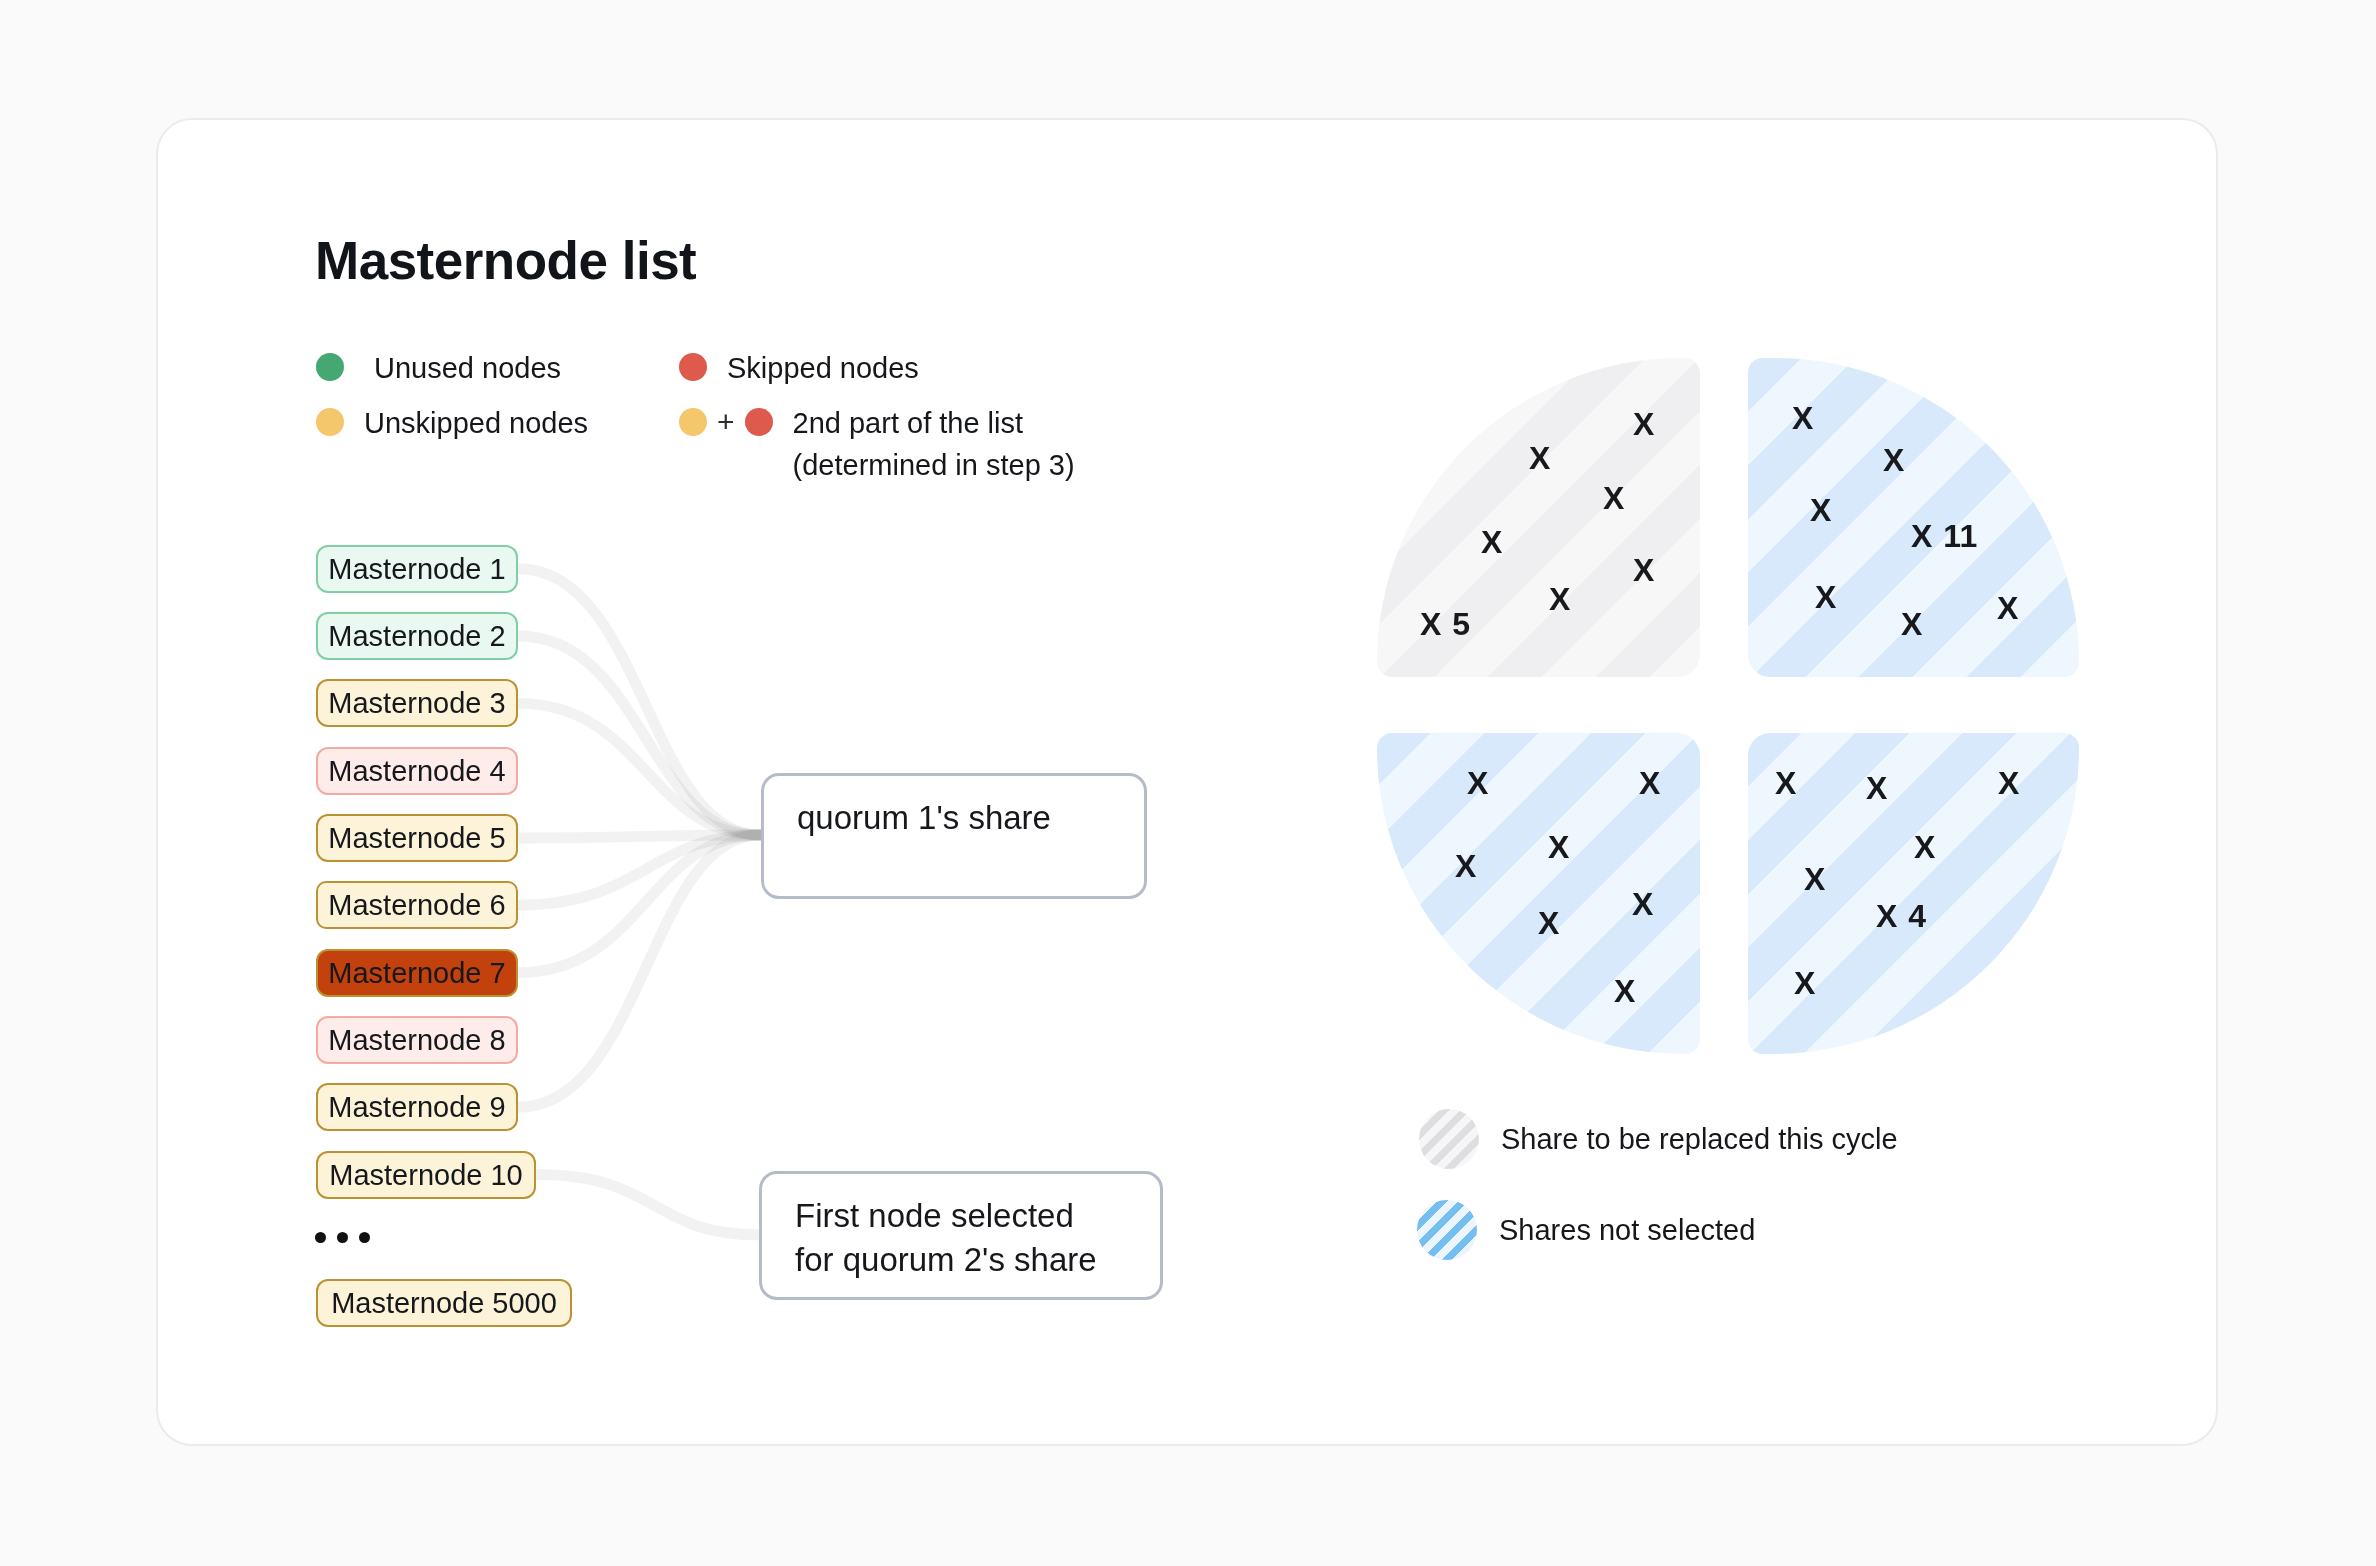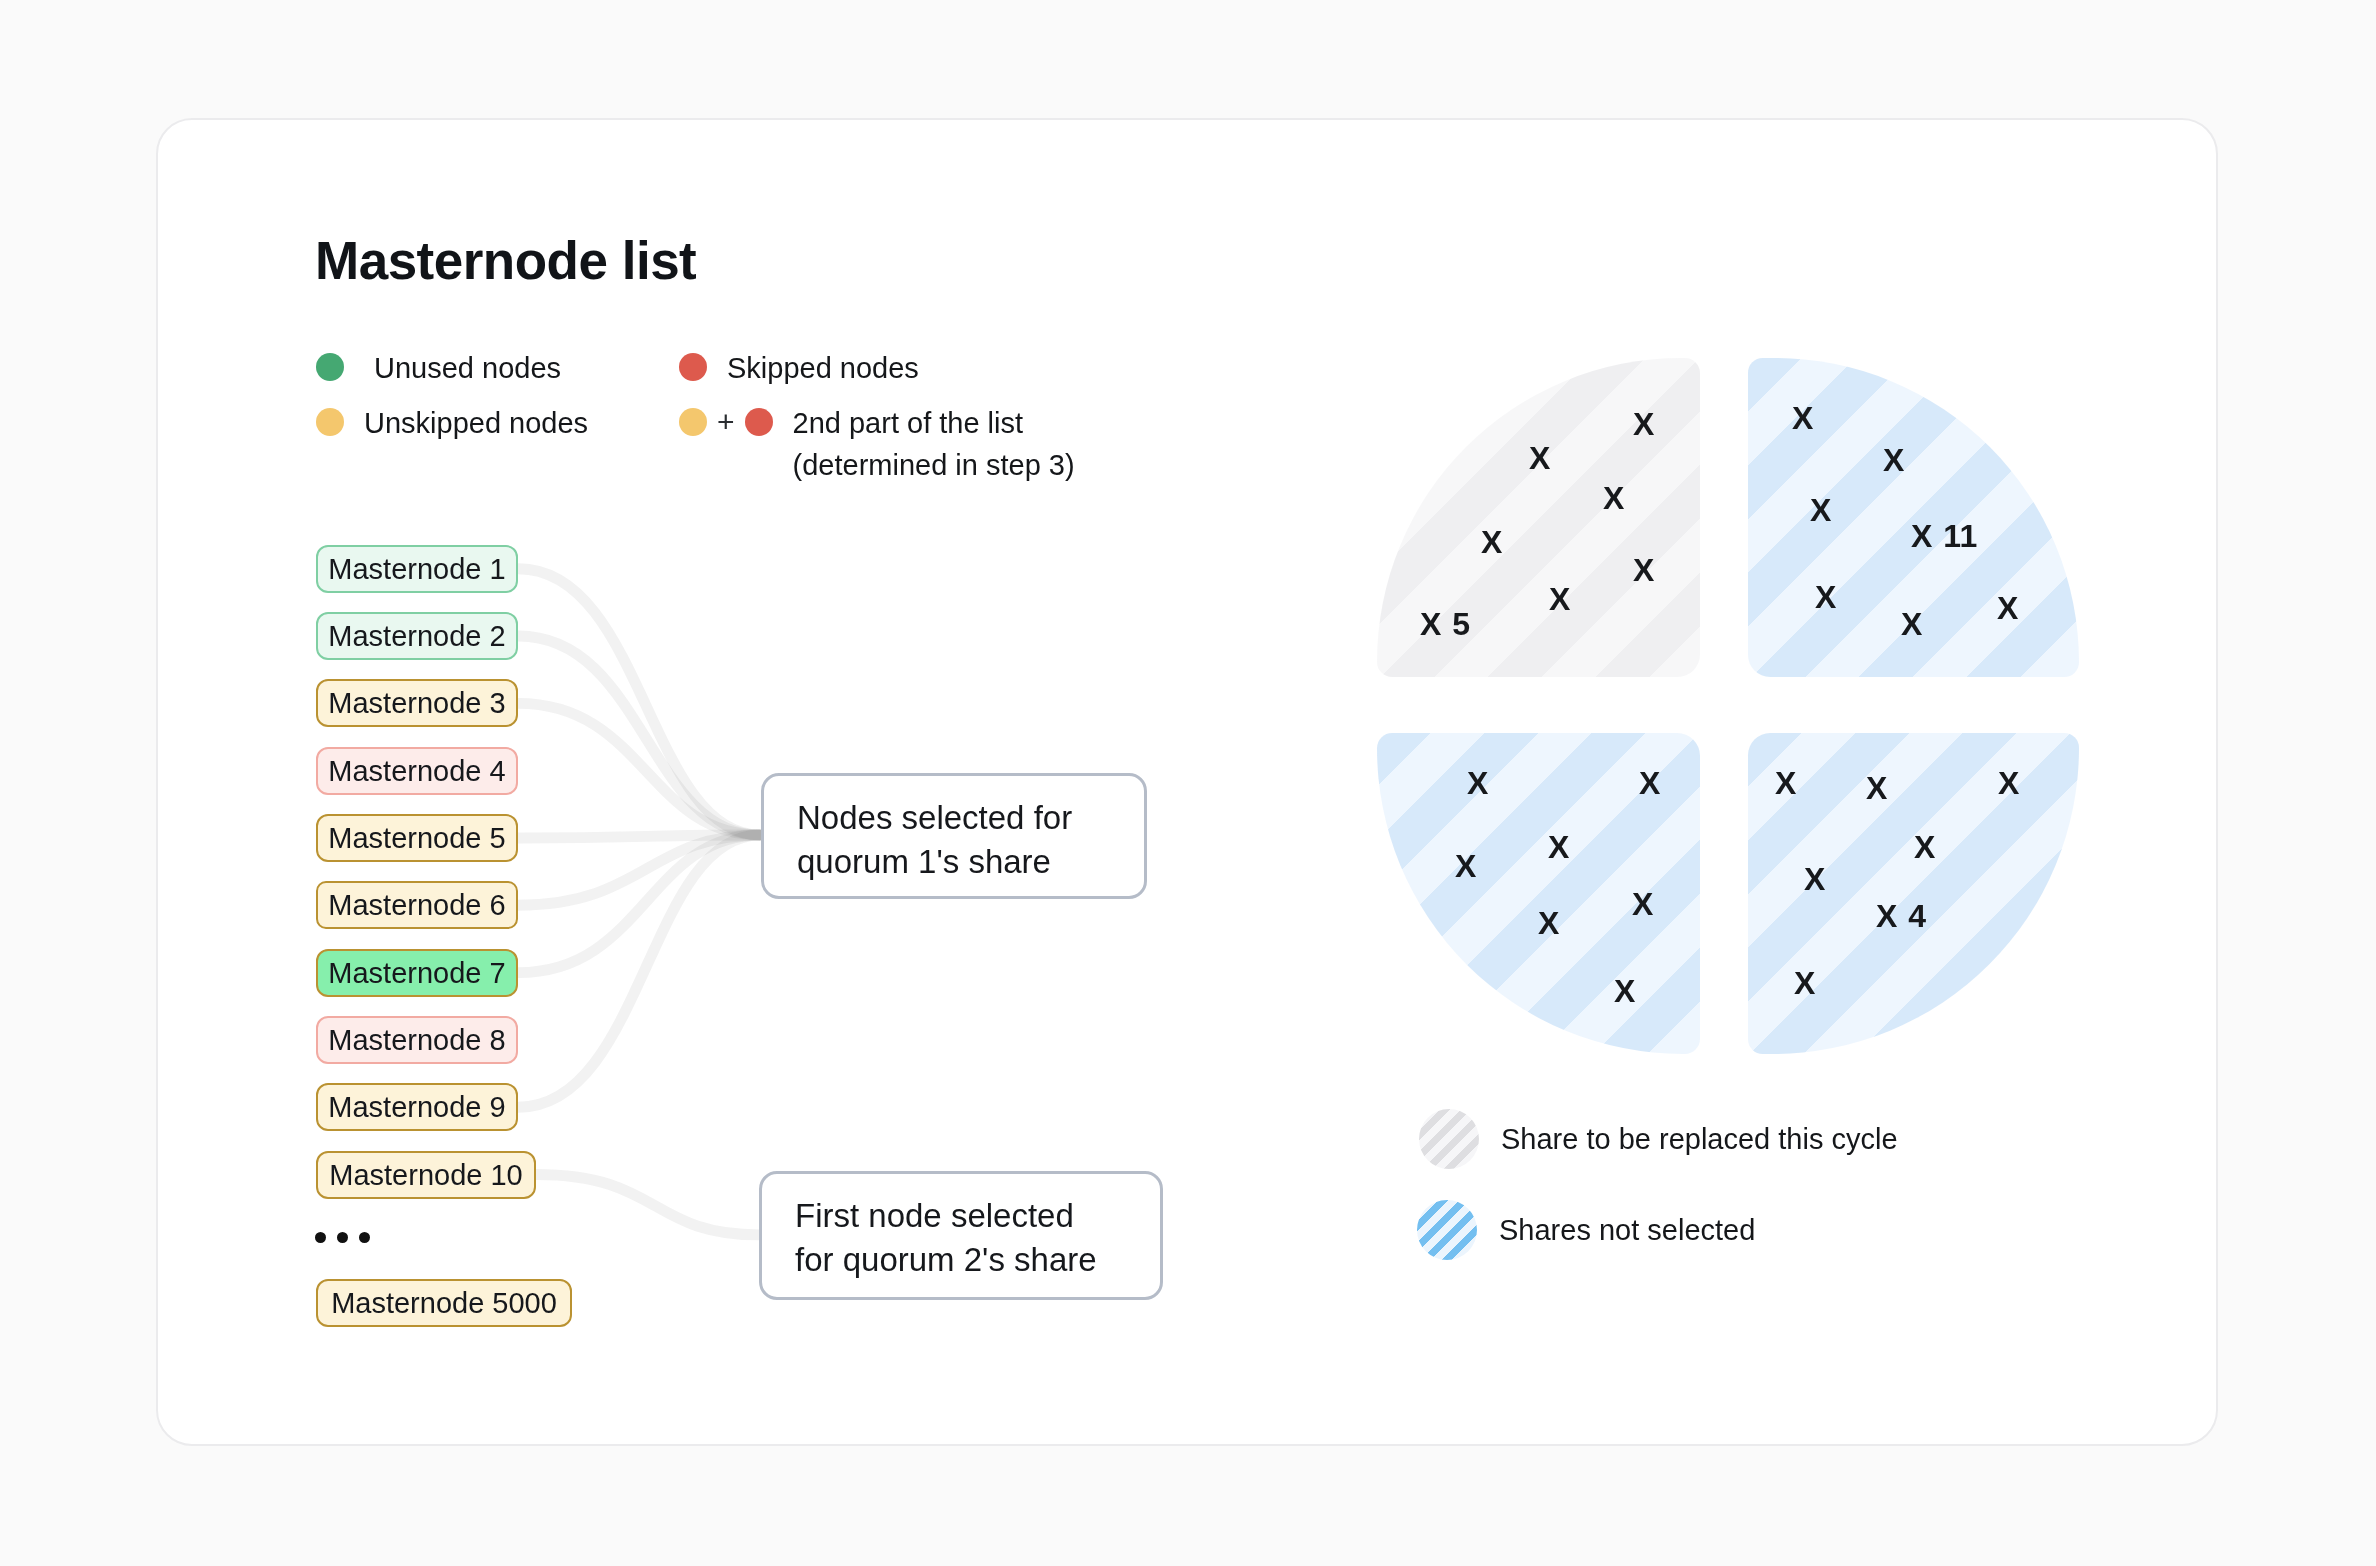--- a/index.html
+++ b/index.html
@@ -118,37 +118,36 @@
       <path d="M382,1065 C508,1065 496,1126 608,1126" fill="none" stroke="rgba(33,37,41,0.06)" stroke-width="11" stroke-linecap="round"></path>
     </svg>
 
   <div id="nodes">
       <div class="mnode" style="top: 425px; width: 202px; border-color: rgb(127, 207, 163); background: rgb(233, 248, 240);">Masternode 1</div>
       <div class="mnode" style="top: 492px; width: 202px; border-color: rgb(127, 207, 163); background: rgb(233, 248, 240);">Masternode 2</div>
       <div class="mnode" style="top: 559px; width: 202px; border-color: rgb(186, 146, 49); background: rgb(253, 243, 217);">Masternode 3</div>
       <div class="mnode" style="top: 627px; width: 202px; border-color: rgb(242, 170, 162); background: rgb(253, 236, 234);">Masternode 4</div>
       <div class="mnode" style="top: 694px; width: 202px; border-color: rgb(186, 146, 49); background: rgb(253, 243, 217);">Masternode 5</div>
       <div class="mnode" style="top: 761px; width: 202px; border-color: rgb(186, 146, 49); background: rgb(253, 243, 217); border-radius: 10px;">Masternode 6</div>
-      <div class="mnode" style="top: 829px; width: 202px; border-color: rgb(186, 146, 49); background: #86efac;">Masternode 7</div>
+      <div class="mnode" style="top: 829px; width: 202px; border-color: rgb(186, 146, 49); background: #c2410c;">Masternode 7</div>
       <div class="mnode" style="top: 896px; width: 202px; border-color: rgb(242, 170, 162); background: rgb(253, 236, 234);">Masternode 8</div>
       <div class="mnode" style="top: 963px; width: 202px; border-color: rgb(186, 146, 49); background: rgb(253, 243, 217);">Masternode 9</div>
       <div class="mnode" style="top: 1031px; width: 220px; border-color: rgb(186, 146, 49); background: rgb(253, 243, 217);">Masternode 10</div>
       <div class="mnode" style="top: 1159px; width: 256px; border-color: rgb(186, 146, 49); background: rgb(253, 243, 217);">Masternode 5000</div>
     </div>
 
   <div class="ellipsis" id="ellipsis">
       <i></i>
       <i></i>
       <i></i>
     </div>
 
   <div id="callouts">
       <div class="callout" style="left: 603px; top: 653px; width: 386px; height: 126px;">
         <div class="cl-inner">
-          <div>Nodes selected for</div>
           <div>quorum 1's share</div>
         </div>
       </div>
       <div class="callout" style="left: 601px; top: 1051px; width: 404px; height: 129px;">
         <div class="cl-inner">
           <div>First node selected</div>
           <div>for quorum 2's share</div>
         </div>
       </div>
     </div>

